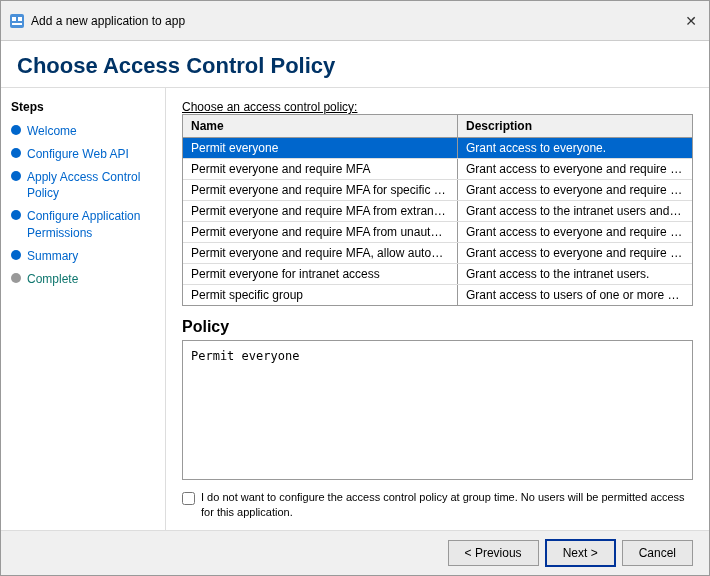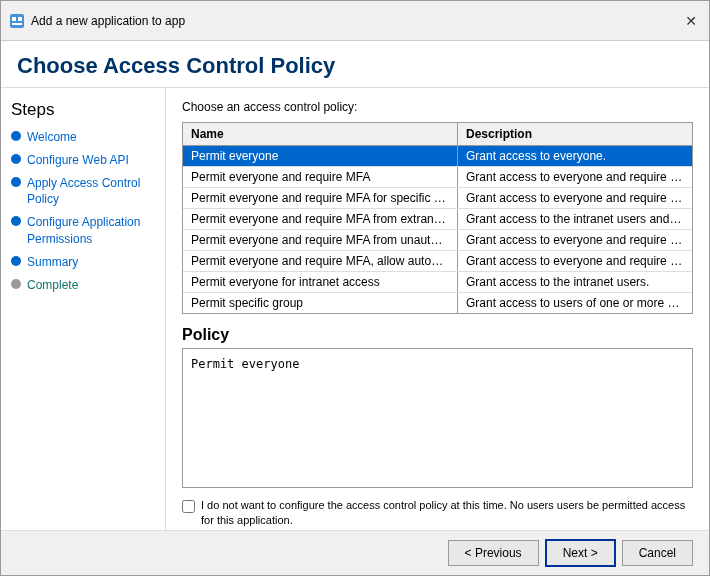--- a/index.html
+++ b/index.html
@@ -69,22 +69,22 @@
       flex: 1;
       overflow: hidden;
     }
     .sidebar {
       width: 165px;
       border-right: 1px solid #ddd;
       padding: 12px 0;
       background: #fff;
     }
     .sidebar-section-label {
-      font-size: 17px;
-      font-weight: 400;
+      font-size: 12px;
+      font-weight: 700;
       color: #000;
       padding: 0 10px 6px 10px;
     }
     .sidebar-item {
       display: flex;
       align-items: flex-start;
       gap: 6px;
       padding: 3px 10px;
       cursor: default;
     }
@@ -105,22 +105,22 @@
     .sidebar-item-text.gray { color: #0f766e; }
     .main-panel {
       flex: 1;
       padding: 12px 16px;
       display: flex;
       flex-direction: column;
       overflow: hidden;
     }
     .section-label {
       font-size: 12px;
-      margin-bottom: 8px;
-      color: #000;
+      color: #000;
+      text-decoration: underline;
     }
     .policy-table {
       border: 1px solid #999;
       margin-bottom: 12px;
       flex-shrink: 0;
     }
     .table-header {
       display: flex;
       background: #f0f0f0;
       border-bottom: 1px solid #999;
@@ -294,21 +294,21 @@
           <div class="table-cell col-name">Permit specific group</div>
           <div class="table-cell col-desc">Grant access to users of one or more specifi...</div>
         </div>
       </div>
 
       <div class="policy-box-label">Policy</div>
       <textarea class="policy-textarea" readonly="" style="">Permit everyone</textarea>
 
       <div class="checkbox-row">
         <input type="checkbox" id="no-configure" style="">
-        <label class="checkbox-label" for="no-configure">I do not want to configure the access control policy at this time.  No users users be permitted access for this application.</label>
+        <label class="checkbox-label" for="no-configure">I do not want to configure the access control policy at group time.  No users will be permitted access for this application.</label>
       </div>
     </div>
   </div>
 
   <div class="footer">
     <button class="btn">&lt; Previous</button>
     <button class="btn btn-primary">Next &gt;</button>
     <button class="btn">Cancel</button>
   </div>
 </div>

